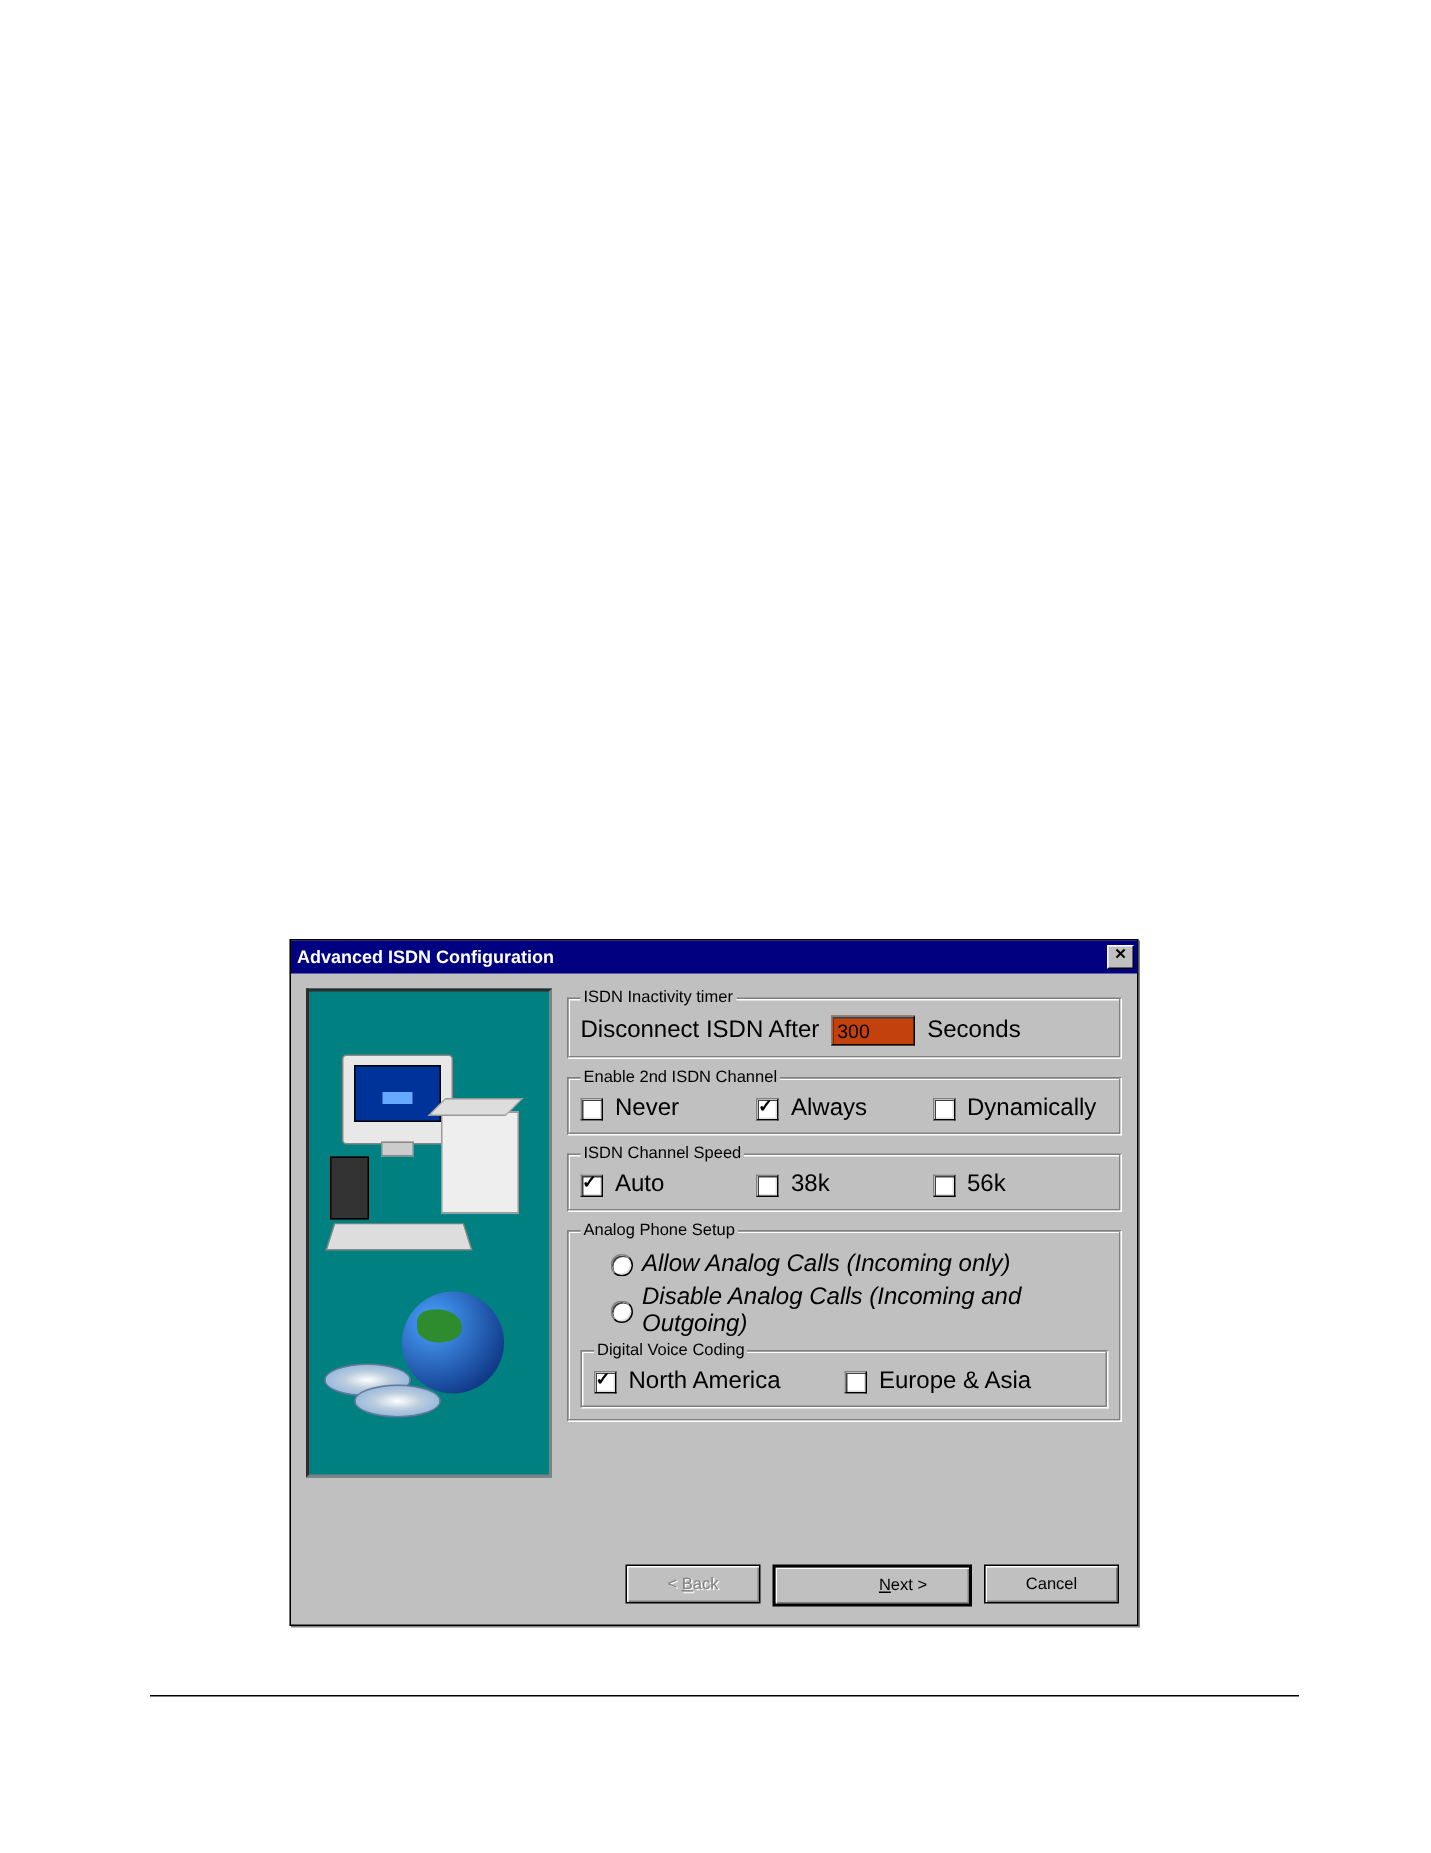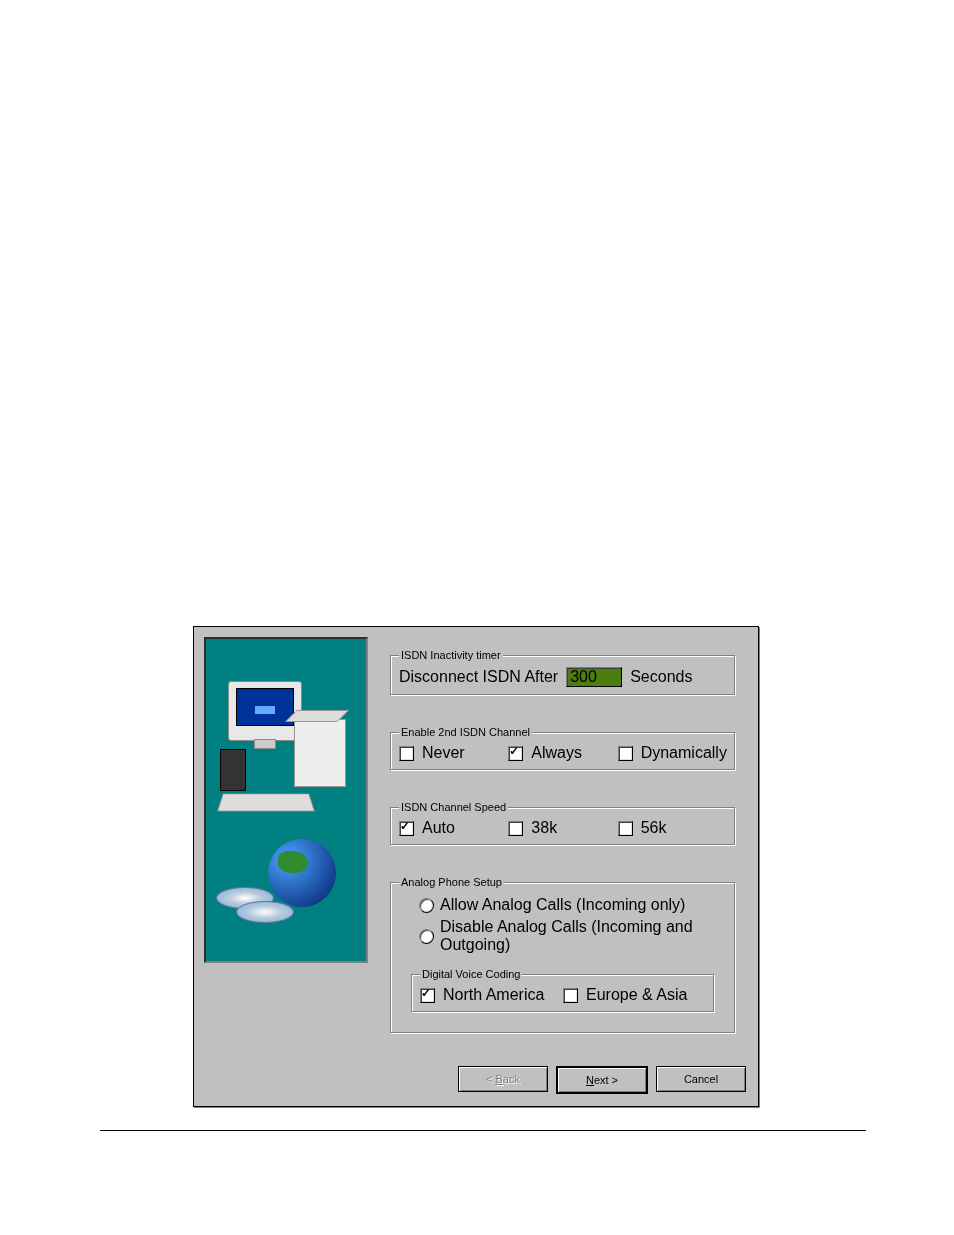--- a/index.html
+++ b/index.html
@@ -157,42 +157,42 @@
     flex: 1;
     display: flex;
     flex-direction: column;
     gap: 6px;
   }
   fieldset.group {
     border: 1px solid #808080;
     border-right-color: #fff;
     border-bottom-color: #fff;
     box-shadow: inset -1px -1px 0 #808080, inset 1px 1px 0 #fff;
-    margin: 12px;
+    margin: 0;
     padding: 6px 8px 8px 8px;
     position: relative;
   }
   fieldset.group > legend {
     font-size: 11px;
     padding: 0 2px;
     color: #000;
     background: #c0c0c0;
   }
   .row { display: flex; align-items: center; gap: 8px; }
   .row3 { display: flex; align-items: center; }
   .cell { flex: 1; display: flex; align-items: center; gap: 8px; }
   .text-input {
     width: 48px;
     height: 18px;
     padding: 0 3px;
-    font-size: 16px;
+    font-size: 13px;
     border: 1px solid #000;
     border-top-color: #808080;
     border-left-color: #808080;
-    background: #4d7c0f;
+    background: #c2410c;
     box-shadow: inset 1px 1px 0 #404040;
   }
   .chk, .rdo {
     width: 13px; height: 13px;
     flex: 0 0 13px;
   }
   .chk {
     background: #fff;
     border: 1px solid #000;
     border-top-color: #808080;
@@ -224,50 +224,57 @@
     width: 5px; height: 5px;
     background: #000;
     border-radius: 50%;
   }
   .inner-group {
     margin-top: 4px;
   }
   .radio-row {
     display: flex; align-items: center; gap: 6px;
     padding: 2px 0 2px 20px;
+    font-style: italic;
   }
   .buttons-row {
     display: flex;
     justify-content: flex-end;
     gap: 8px;
     padding: 8px 12px 12px 12px;
   }
   .btn {
     width: 88px;
     height: 24px;
     background: #c0c0c0;
     border: 1px solid #000;
     box-shadow: inset 1px 1px 0 #fff, inset -1px -1px 0 #808080;
     font-size: 11px;
     display: flex;
     align-items: center;
     justify-content: center;
     color: #000;
+    margin-top: 38px;
   }
   .btn.default {
     border: 2px solid #000;
+    padding-left: 41px;
   }
   .btn.disabled { color: #808080; text-shadow: 1px 1px 0 #fff; }
   .mnemonic { text-decoration: underline; }
   label { font-size: 16px; }
 </style>
 </head>
 <body>
 
 <div class="dialog">
+  <div class="titlebar">
+    <span class="title-text">Advanced ISDN Configuration</span>
+    <div class="close-btn">✕</div>
+  </div>
 
   <div class="dialog-body">
     <div class="left-image">
       <div class="monitor"></div>
       <div class="monitor-stand"></div>
       <div class="tower"></div>
       <div class="box"></div>
       <div class="keyboard"></div>
       <div class="globe"></div>
       <div class="disc1"></div>

